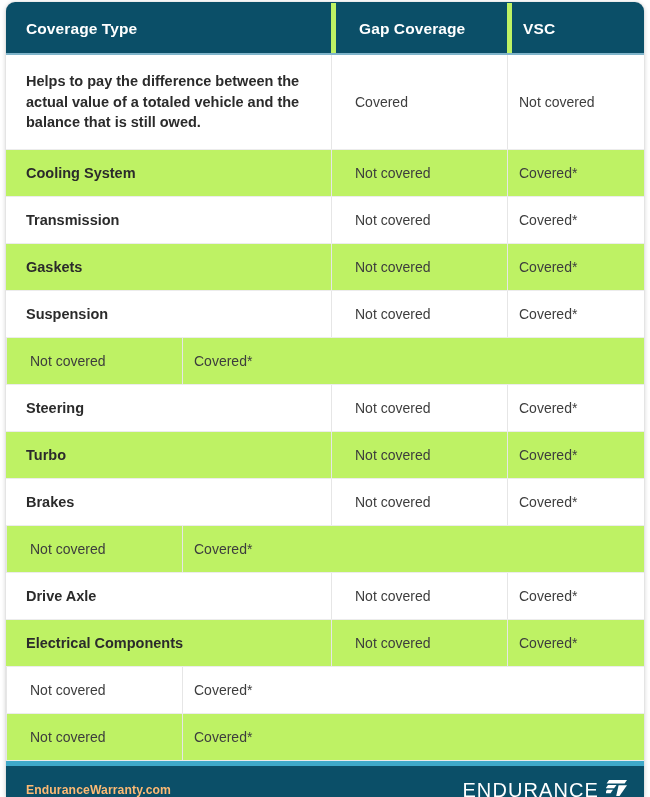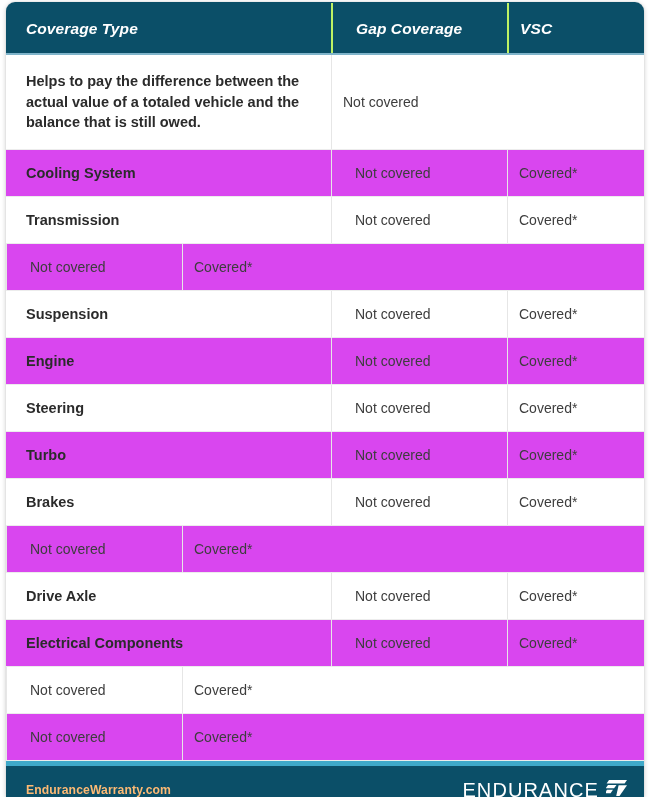--- a/index.html
+++ b/index.html
@@ -50,36 +50,36 @@
     font-size: 15.5px;
     font-weight: bold;
     letter-spacing: 0.1px;
     box-sizing: border-box;
     white-space: nowrap;
   }
   .col1 { width: 325px; min-width: 325px; padding-left: 20px; box-sizing: border-box; }
   .col2 { width: 176px; min-width: 176px; padding-left: 23px; box-sizing: border-box; }
   .col3 { flex: 1; padding-left: 11px; box-sizing: border-box; }
 
-  .thead .col1, .thead .col2, .thead .col3 { height: 51px; display: flex; align-items: center; font-style: italic; }
-  .thead .col2, .thead .col3 { border-left: 2px solid #bef264; }
+  .thead .col1, .thead .col2, .thead .col3 { height: 51px; display: flex; align-items: center; }
+  .thead .col2, .thead .col3 { border-left: 5px solid #bef264; }
 
   
   .tbody {
     flex: 1;
     display: flex;
     flex-direction: column;
     background: #ffffff;
   }
   .row {
     display: flex;
     align-items: stretch;
     border-bottom: 1px solid #ececec;
   }
-  .row.alt { background: #d946ef; }
+  .row.alt { background: #bef264; }
   .row.plain { background: #ffffff; }
 
   .row .cell {
     display: flex;
     align-items: center;
     box-sizing: border-box;
   }
   .row .col2, .row .col3 { border-left: 1px solid #e6e6e6; }
 
   .row-desc { height: 94px; }
@@ -141,20 +141,23 @@
     <div class="th col1">Coverage Type</div>
     <div class="th col2">Gap Coverage</div>
     <div class="th col3">VSC</div>
   </div>
 
   <div class="tbody" id="tbody">
       <div class="row plain row-desc">
         <div class="cell col1">
           <span class="label-text">Helps to pay the difference between the actual value of a totaled vehicle and the balance that is still owed.</span>
         </div>
+        <div class="cell col2">
+          <span class="value-text">Covered</span>
+        </div>
         <div class="cell col3">
           <span class="value-text">Not covered</span>
         </div>
       </div>
       <div class="row alt row-item">
         <div class="cell col1">
           <span class="label-text">Cooling System</span>
         </div>
         <div class="cell col2">
           <span class="value-text">Not covered</span>
@@ -168,42 +171,42 @@
           <span class="label-text">Transmission</span>
         </div>
         <div class="cell col2">
           <span class="value-text">Not covered</span>
         </div>
         <div class="cell col3">
           <span class="value-text">Covered*</span>
         </div>
       </div>
       <div class="row alt row-item">
+        <div class="cell col1">
+          <span class="label-text">Gaskets</span>
+        </div>
         <div class="cell col2">
           <span class="value-text">Not covered</span>
         </div>
         <div class="cell col3">
           <span class="value-text">Covered*</span>
         </div>
       </div>
       <div class="row plain row-item">
         <div class="cell col1">
           <span class="label-text">Suspension</span>
         </div>
         <div class="cell col2">
           <span class="value-text">Not covered</span>
         </div>
         <div class="cell col3">
           <span class="value-text">Covered*</span>
         </div>
       </div>
       <div class="row alt row-item">
-        <div class="cell col1">
-          <span class="label-text">Engine</span>
-        </div>
         <div class="cell col2">
           <span class="value-text">Not covered</span>
         </div>
         <div class="cell col3">
           <span class="value-text">Covered*</span>
         </div>
       </div>
       <div class="row plain row-item">
         <div class="cell col1">
           <span class="label-text">Steering</span>

